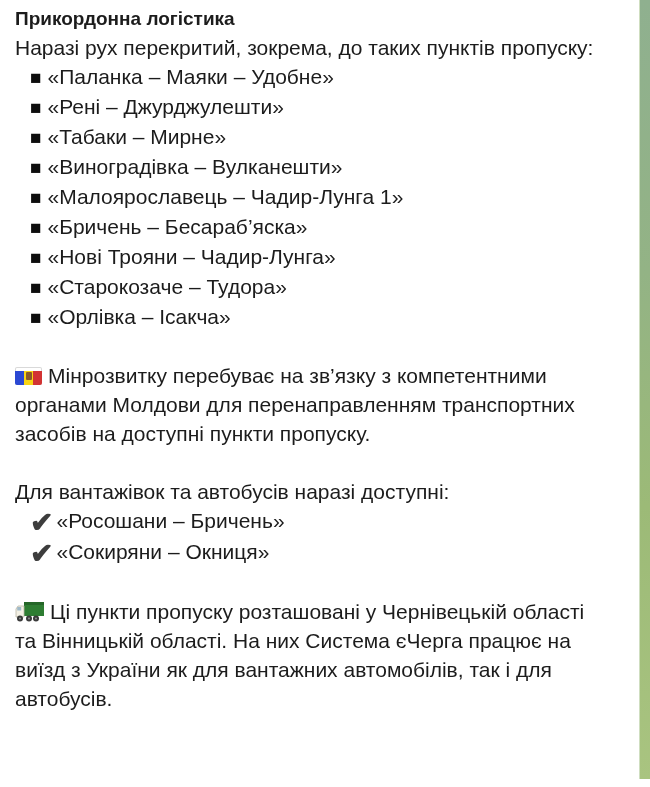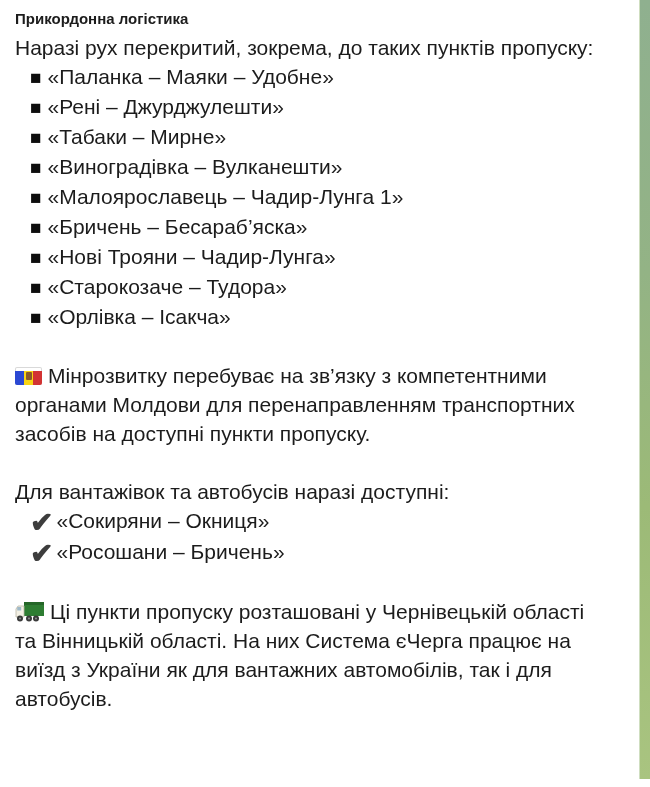--- a/index.html
+++ b/index.html
@@ -23,21 +23,21 @@
   .content {
     position: absolute;
     left: 15px;
     top: 4px;
     width: 596px;
     font-size: 21px;
     line-height: 29px;
   }
   .msg-title {
     font-weight: bold;
-    font-size: 15px;
+    font-size: 19px;
     line-height: 29px;
   }
   .intro-line { line-height: 29px; }
   ul.point-list { list-style: none; }
   ul.point-list li {
     line-height: 29px;
     white-space: nowrap;
     margin-left: 15px;
   }
   .square-bullet {
@@ -109,22 +109,22 @@
     <li><span class="square-bullet">■</span><span>«Орлівка – Ісакча»</span></li>
   </ul>
 
   <div class="paragraph">
     <span class="flag-md"><span class="stripe s-blue"></span><span class="stripe s-yellow"></span><span class="stripe s-red"></span><span class="crest"></span></span><span>Мінрозвитку перебуває на зв’язку з компетентними органами Молдови для перенаправленням транспортних засобів на доступні пункти пропуску.</span>
   </div>
 
   <div class="list-header">Для вантажівок та автобусів наразі доступні:</div>
 
   <ul class="point-list">
+    <li><span class="check-glyph">✔</span><span>«Росошани – Бричень»</span></li>
     <li><span class="check-glyph">✔</span><span>«Сокиряни – Окниця»</span></li>
-    <li><span class="check-glyph">✔</span><span>«Росошани – Бричень»</span></li>
   </ul>
 
   <div class="paragraph">
     <svg class="emoji-svg" width="30" height="22" viewBox="0 0 30 22">
       <rect x="9" y="1" width="20" height="14" fill="#2e7d32"></rect>
       <rect x="9" y="1" width="20" height="3" fill="#256628"></rect>
       <path d="M1 8 L3 5 L9 5 L9 16 L1 16 Z" fill="#f3f0e4" stroke="#b9b5a5" stroke-width="0.8"></path>
       <rect x="2.2" y="6" width="4" height="3.5" fill="#9fb9c8"></rect>
       <circle cx="5" cy="17.5" r="3" fill="#3a3a3a"></circle>
       <circle cx="5" cy="17.5" r="1.1" fill="#8a8a8a"></circle>

